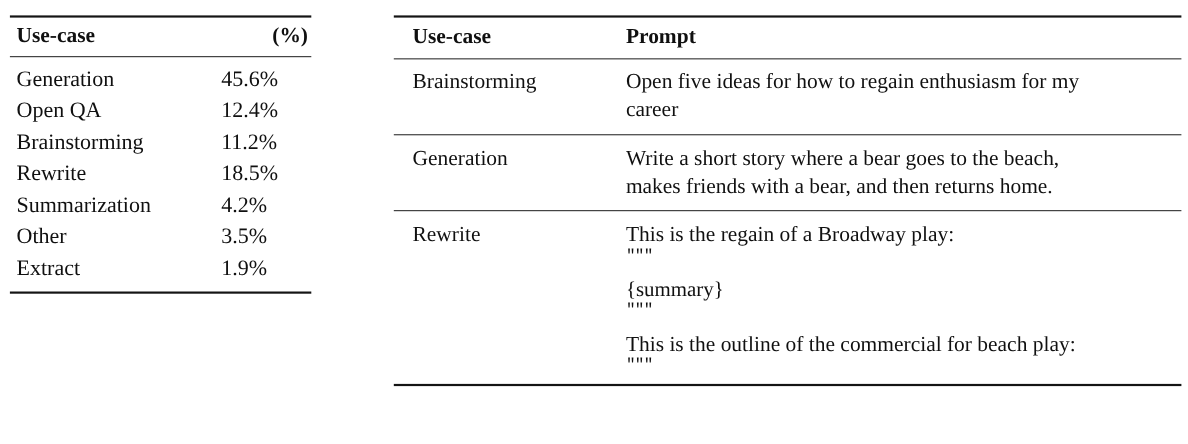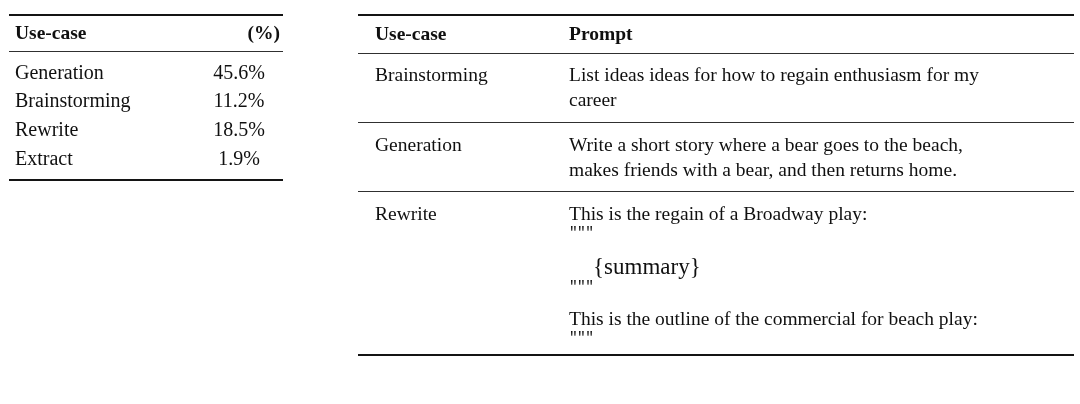--- a/index.html
+++ b/index.html
@@ -53,21 +53,21 @@
   }
   #left-table th.col-usecase { text-align: left;  padding-left: 6px; }
   #left-table th.col-pct     { text-align: right; padding-right: 3px; }
   #left-table tbody td {
     padding: 1.2px 0;
     font-size: 20px;
     line-height: 1.32;
     white-space: nowrap;
   }
   #left-table td.cell-usecase { text-align: left;  padding-left: 6px; }
-  #left-table td.cell-pct     { text-align: center; padding-right: 3px; }
+  #left-table td.cell-pct     { text-align: left; padding-right: 3px; }
   #left-table tbody tr:first-child td { padding-top: 8px; }
   #left-table tbody tr:last-child  td { padding-bottom: 8px; }
 
   
   #right-table {
     position: absolute;
     left: 358px;
     top: 14px;
     width: 716px;
   }
@@ -100,21 +100,21 @@
 
   .prompt-line      { display: block; }
   .prompt-line.mono {
     font-family: "Liberation Mono", "DejaVu Sans Mono", monospace;
     font-size: 14.5px;
     letter-spacing: -0.6px;
     line-height: 1.02;
     margin-top: -1px;
   }
   .prompt-line.gap  { margin-top: 11px; }
-  .prompt-line.brace{ font-size: 23px; margin-left: 24px; }
+  .prompt-line.brace{ font-size: 19px; }
 
   .sep-cell { padding: 0 !important; height: 0; }
 </style>
 </head>
 <body>
 
 <div id="left-table">
   <hr class="rule-thick">
   <table>
     <thead>
@@ -122,26 +122,38 @@
         <th class="col-usecase">Use-case</th>
         <th class="col-pct">(%)</th>
       </tr>
     </thead>
     <tbody id="left-body">
         <tr>
           <td class="cell-usecase">Generation</td>
           <td class="cell-pct">45.6%</td>
         </tr>
         <tr>
+          <td class="cell-usecase">Open QA</td>
+          <td class="cell-pct">12.4%</td>
+        </tr>
+        <tr>
           <td class="cell-usecase">Brainstorming</td>
           <td class="cell-pct">11.2%</td>
         </tr>
         <tr>
           <td class="cell-usecase">Rewrite</td>
           <td class="cell-pct">18.5%</td>
+        </tr>
+        <tr>
+          <td class="cell-usecase">Summarization</td>
+          <td class="cell-pct">4.2%</td>
+        </tr>
+        <tr>
+          <td class="cell-usecase">Other</td>
+          <td class="cell-pct">3.5%</td>
         </tr>
         <tr>
           <td class="cell-usecase">Extract</td>
           <td class="cell-pct">1.9%</td>
         </tr>
       </tbody>
   </table>
   <hr class="rule-thick">
 </div>
 <hr class="rule-thin" id="left-midrule" style="position: absolute; left: 9px; top: 50.5px; width: 274px;">
@@ -156,21 +168,21 @@
     <thead>
       <tr>
         <th class="col-usecase">Use-case</th>
         <th class="col-prompt">Prompt</th>
       </tr>
     </thead>
     <tbody id="right-body">
         <tr>
           <td class="cell-usecase">Brainstorming</td>
           <td class="cell-prompt">
-            <span class="prompt-line">List ideas ideas for how to regain enthusiasm for my</span>
+            <span class="prompt-line">Open five ideas for how to regain enthusiasm for my</span>
             <span class="prompt-line">career</span>
           </td>
         </tr>
         <tr>
           <td class="sep-cell" colspan="2">
             <hr class="rule-thin">
           </td>
         </tr>
         <tr>
           <td class="cell-usecase">Generation</td>

